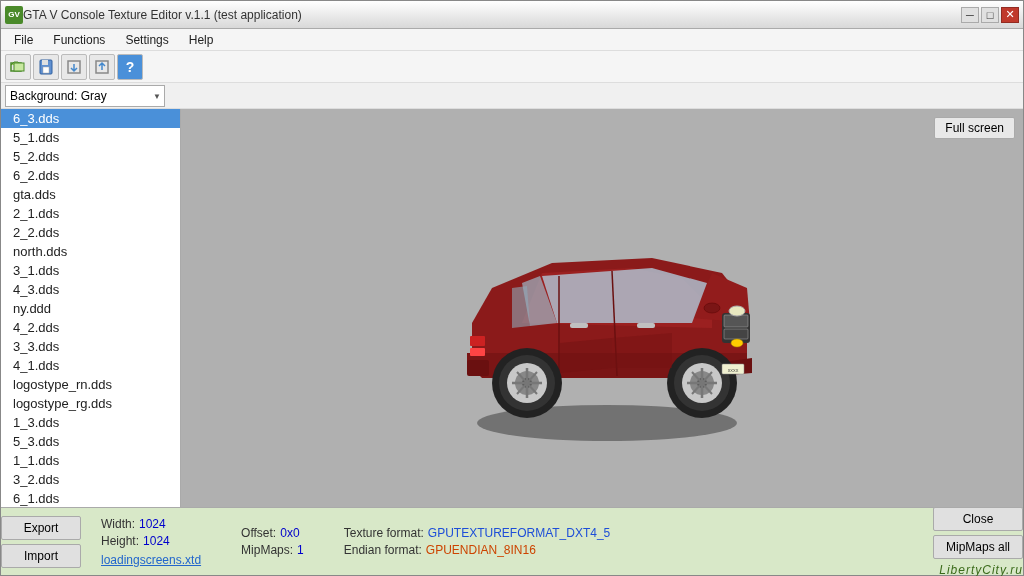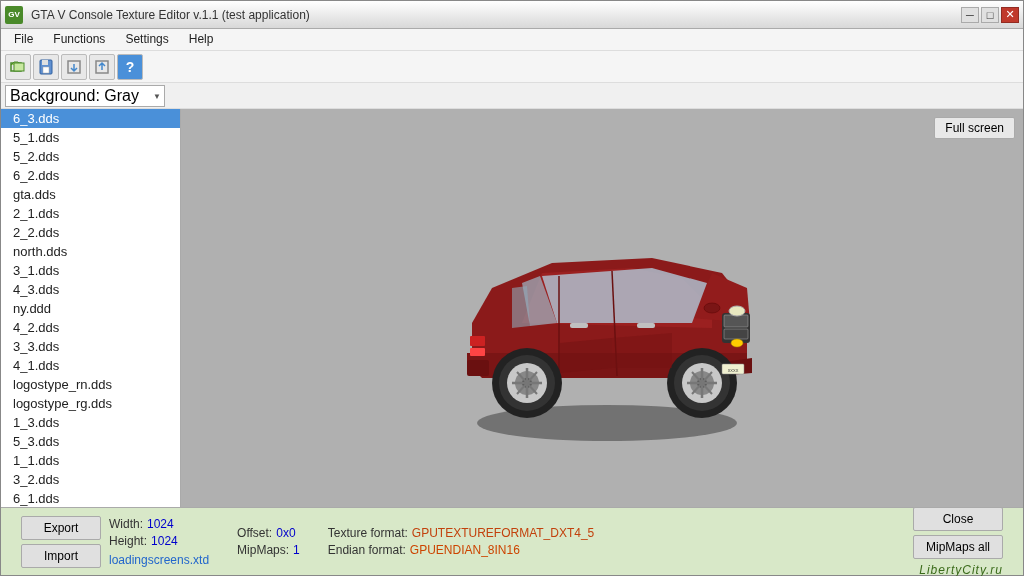--- a/index.html
+++ b/index.html
@@ -26,21 +26,21 @@
       display: flex;
       align-items: center;
       justify-content: space-between;
       padding: 0 4px;
       border-bottom: 1px solid #aaa;
       user-select: none;
     }
     #title-bar-left {
       display: flex;
       align-items: center;
-      gap: 8px;
+      gap: 0;
     }
     #app-icon {
       width: 18px;
       height: 18px;
       background: #4a8a2a;
       border-radius: 2px;
       display: flex;
       align-items: center;
       justify-content: center;
       color: white;
@@ -73,20 +73,21 @@
       border-color: #922b21;
     }
     .win-btn.minimize-btn { background: #e0e0e0; }
     .win-btn.maximize-btn { background: #e0e0e0; }
 
     
     #menu-bar {
       background: #f5f5f5;
       height: 22px;
       display: flex;
+      align-items: center;
       padding: 0 4px;
       border-bottom: 1px solid #ddd;
       gap: 2px;
     }
     .menu-item {
       padding: 2px 8px;
       cursor: pointer;
       font-size: 12px;
       color: #222;
       border: 1px solid transparent;
@@ -122,21 +123,21 @@
       display: flex;
       align-items: center;
       padding: 2px 4px;
       border-bottom: 1px solid #ddd;
     }
     #bg-selector {
       width: 160px;
       height: 22px;
       border: 1px solid #aaa;
       background: white;
-      font-size: 16px;
+      font-size: 12px;
       padding: 0 4px;
       appearance: none;
       -webkit-appearance: none;
       background-image: none;
       display: flex;
       align-items: center;
       cursor: pointer;
     }
     #bg-select-wrapper {
       position: relative;
@@ -225,22 +226,22 @@
       border-radius: 2px;
     }
 
     
     #status-bar {
       background: #d8e8c8;
       height: 68px;
       border-top: 1px solid #aaa;
       display: flex;
       align-items: stretch;
-      padding: 4px 20px;
-      gap: 8px;
+      padding: 4px 0;
+      gap: 20px;
     }
     #status-left-btns {
       display: flex;
       flex-direction: column;
       gap: 4px;
       justify-content: center;
     }
     .status-btn {
       width: 80px;
       height: 24px;
@@ -256,20 +257,21 @@
       display: flex;
       align-items: center;
       gap: 4px;
       font-size: 12px;
     }
     .info-label { color: #333; }
     .info-value { color: #0000cc; font-weight: normal; }
     #status-filename {
       color: #2266cc;
       font-size: 12px;
+      text-decoration: underline;
       cursor: pointer;
       margin-top: 2px;
     }
     #status-far-right {
       display: flex;
       flex-direction: column;
       gap: 4px;
       margin-left: auto;
       justify-content: center;
       align-items: flex-end;
@@ -502,21 +504,21 @@
       </div>
       <div class="info-row">
         <span class="info-label">MipMaps:</span>
         <span class="info-value">1</span>
       </div>
     </div>
 
     <div class="info-section" style="margin-left:20px;">
       <div class="info-row">
         <span class="info-label">Texture format:</span>
-        <span class="info-value" style="color:#c2410c;">GPUTEXTUREFORMAT_DXT4_5</span>
+        <span class="info-value" style="color:#1d4ed8;">GPUTEXTUREFORMAT_DXT4_5</span>
       </div>
       <div class="info-row">
         <span class="info-label">Endian format:</span>
         <span class="info-value" style="color:#cc4400;">GPUENDIAN_8IN16</span>
       </div>
     </div>
 
     <div id="status-far-right">
       <button class="status-right-btn">Close</button>
       <button class="status-right-btn">MipMaps all</button>

